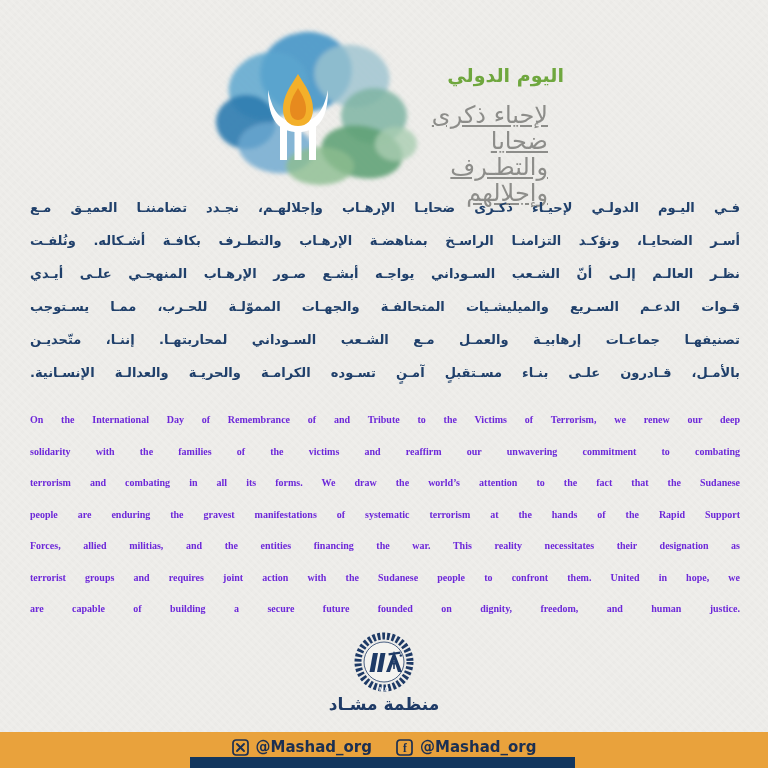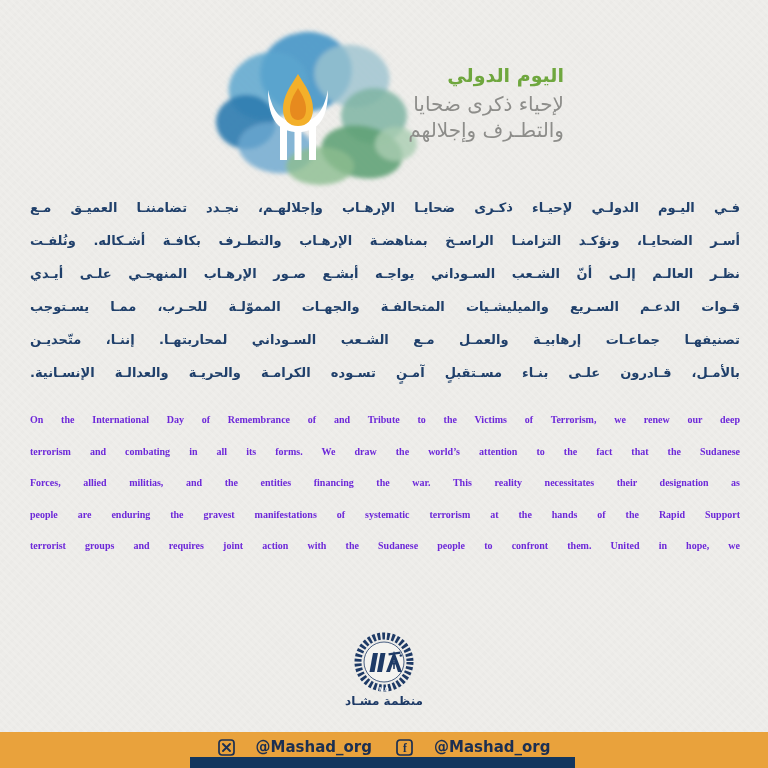--- a/index.html
+++ b/index.html
@@ -16,21 +16,21 @@
       repeating-linear-gradient(-45deg, rgba(180,180,175,.08) 0 3px, rgba(0,0,0,0) 3px 7px);
   }
 
   
   .flower{position:absolute;left:210px;top:24px;width:214px;height:166px;}
   .hdr-text{
     position:absolute;left:394px;top:64px;width:170px;
     direction:rtl;text-align:right;
   }
   .hdr-title{font-size:19px;font-weight:700;color:#6fa73e;margin:0 0 5px 0;}
-  .hdr-sub{font-size:20px;line-height:26px;color:#8d8d8a;font-weight:500;margin:0;}
+  .hdr-sub{font-size:24px;line-height:26px;color:#8d8d8a;font-weight:500;margin:16px;text-decoration:underline;}
 
   
   .ar-para{position:absolute;left:30px;top:191px;width:710px;}
   .ar-line{
     direction:rtl;
     text-align:justify;text-align-last:justify;
     font-weight:700;font-size:13px;line-height:33px;height:33px;overflow:hidden;
     color:#20406b;
   }
 
@@ -40,36 +40,36 @@
     font-family:"Liberation Serif",serif;font-weight:700;
     text-align:justify;text-align-last:justify;
     font-size:10px;line-height:31.5px;height:31.5px;overflow:hidden;
     color:#6d28d9;
   }
 
   
   .emblem{position:absolute;left:352px;top:632px;width:64px;height:64px;}
   .org-ar{
     position:absolute;left:0;top:694px;width:768px;text-align:center;direction:rtl;
-    font-size:12px;font-weight:700;color:#1e3a66;
+    font-size:17px;font-weight:700;color:#1e3a66;
   }
   .org-en{
     position:absolute;left:0;top:732px;width:768px;text-align:center;
     font-family:"Liberation Sans",sans-serif;
     font-size:9.5px;font-weight:700;letter-spacing:.4px;color:#1e3a66;
   }
 
   
   .footer{
     position:absolute;left:0;bottom:0;width:768px;height:36px;
     background:#e9a23c;
     display:flex;align-items:center;justify-content:center;gap:24px;
     padding-bottom:6px;box-sizing:border-box;
   }
-  .f-item{display:flex;align-items:center;gap:21px;}
+  .f-item{display:flex;align-items:center;gap:7px;}
   .f-label{font-size:15px;font-weight:700;color:#1b2f52;white-space:nowrap;}
   .f-icon{display:block;}
   .stripe{
     position:absolute;left:190px;bottom:0;width:385px;height:11px;
     background:#12365e;z-index:3;
   }
 </style>
 </head>
 <body>
 
@@ -114,24 +114,26 @@
   <div class="ar-line">فـي اليـوم الدولـي لإحيـاء ذكـرى ضحايـا الإرهـاب وإجلالهـم، نجـدد تضامننـا العميـق مـع</div>
   <div class="ar-line">أسـر الضحايـا، ونؤكـد التزامنـا الراسـخ بمناهضـة الإرهـاب والتطـرف بكافـة أشـكاله. ونُلفـت</div>
   <div class="ar-line">نظـر العالـم إلـى أنّ الشـعب السـوداني يواجـه أبشـع صـور الإرهـاب المنهجـي علـى أيـدي</div>
   <div class="ar-line">قـوات الدعـم السـريع والميليشـيات المتحالفـة والجهـات المموّلـة للحـرب، ممـا يسـتوجب</div>
   <div class="ar-line">تصنيفهـا جماعـات إرهابيـة والعمـل مـع الشـعب السـوداني لمحاربتهـا. إننـا، متّحديـن</div>
   <div class="ar-line">بالأمـل، قـادرون علـى بنـاء مسـتقبلٍ آمـنٍ تسـوده الكرامـة والحريـة والعدالـة الإنسـانية.</div>
 </div>
 
 <div class="en-para">
   <div class="en-line">On the International Day of Remembrance of and Tribute to the Victims of Terrorism, we renew our deep</div>
+  <div class="en-line">solidarity with the families of the victims and reaffirm our unwavering commitment to combating</div>
   <div class="en-line">terrorism and combating in all its forms. We draw the world’s attention to the fact that the Sudanese</div>
+  <div class="en-line">people are enduring the gravest manifestations of systematic terrorism at the hands of the Rapid Support</div>
   <div class="en-line">Forces, allied militias, and the entities financing the war. This reality necessitates their designation as</div>
-  <div class="en-line">people are enduring the gravest manifestations of systematic terrorism at the hands of the Rapid Support</div>
   <div class="en-line">terrorist groups and requires joint action with the Sudanese people to confront them. United in hope, we</div>
+  <div class="en-line">are capable of building a secure future founded on dignity, freedom, and human justice.</div>
 </div>
 
 <svg class="emblem" viewBox="0 0 64 64">
   <circle cx="32" cy="30" r="26" fill="none" stroke="#1e3a66" stroke-width="7" stroke-dasharray="2.8 2"></circle>
   <circle cx="32" cy="30" r="20" fill="#f4f3f0" stroke="#1e3a66" stroke-width="0.8"></circle>
   <g fill="#1e3a66">
     <path d="M21,21 l5,0 l-3.5,19 l-5,0 Z"></path>
     <path d="M28.5,21 l5,0 l-3.5,19 l-5,0 Z"></path>
     <path d="M34,40 L42,19 L50,40 L46,40 L42,28 L38,40 Z"></path>
     <rect x="36.5" y="20.5" width="12" height="2.2" transform="rotate(-9 42 21.5)"></rect>

